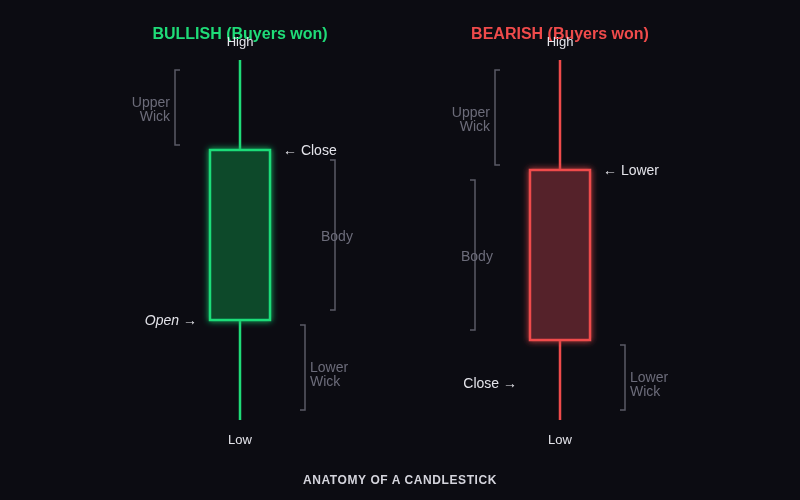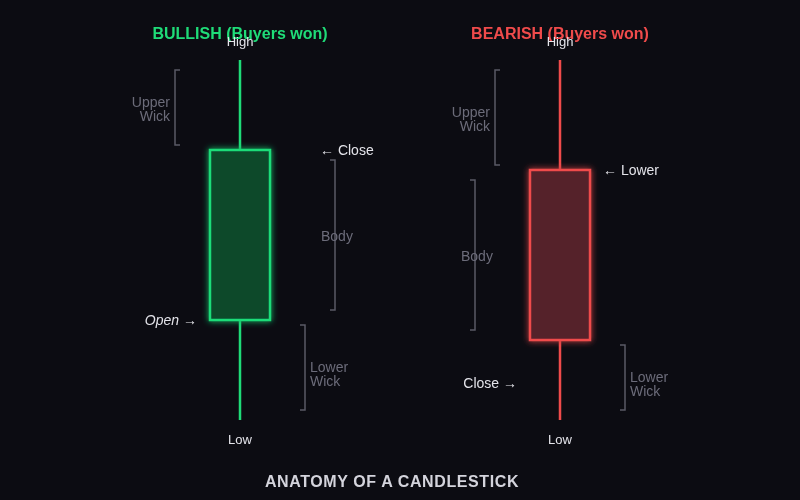--- a/index.html
+++ b/index.html
@@ -4,21 +4,21 @@
 <style>
   html, body { margin:0; padding:0; }
   body { width:800px; height:500px; background:#0c0c12; position:relative; overflow:hidden;
          font-family:"Liberation Sans", "DejaVu Sans", sans-serif; }
   svg { position:absolute; left:0; top:0; }
   .t { position:absolute; white-space:nowrap; }
   .title { font-weight:bold; font-size:16px; top:25px; transform:translateX(-50%); }
   .hl { color:#e4e4ea; font-size:13px; transform:translateX(-50%); }
   .lbl { color:#e4e4ea; font-size:14px; }
   .brk { color:#6c6c7a; font-size:14px; line-height:14px; }
-  .foot { color:#d4d4dc; font-size:16px; font-weight:bold; letter-spacing:0.6px; top:473px; left:392px; transform:translateX(-50%); }
+  .foot { color:#d4d4dc; font-size:12px; font-weight:bold; letter-spacing:0.6px; top:473px; left:400px; transform:translateX(-50%); }
 </style>
 </head>
 <body>
 
 <svg width="800" height="500">
   <defs>
     <filter id="glowG" x="-50%" y="-50%" width="200%" height="200%">
       <feGaussianBlur stdDeviation="3" result="b"></feGaussianBlur>
       <feMerge>
           <feMergeNode in="b"></feMergeNode>
@@ -50,21 +50,21 @@
     <path d="M300 325 H305 V410 H300"></path>
     <path d="M500 70 H495 V165 H500"></path>
     <path d="M470 180 H475 V330 H470"></path>
     <path d="M620 345 H625 V410 H620"></path>
   </g>
 </svg>
 
 <div class="t title" style="left:240px;color:#1fdc78;">BULLISH (Buyers won)</div>
 <div class="t hl" style="left:240px;top:34px;">High</div>
 <div class="t hl" style="left:240px;top:432px;">Low</div>
-<div class="t lbl" style="left:283px;top:142px;margin-left:37px;">← Close</div>
+<div class="t lbl" style="left:283px;top:142px;">← Close</div>
 <div class="t lbl" style="right:603px;top:312px;font-style:italic;">Open →</div>
 <div class="t brk" style="right:630px;top:95px;text-align:right;">
   <div>Upper</div>
   <div>Wick</div>
 </div>
 <div class="t brk" style="left:321px;top:229px;">Body</div>
 <div class="t brk" style="left:310px;top:360px;">
   <div>Lower</div>
   <div>Wick</div>
 </div>

